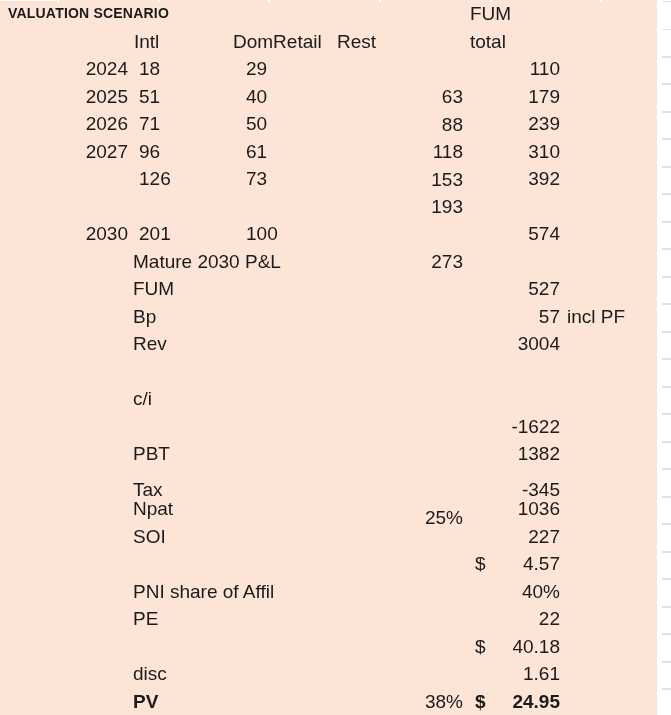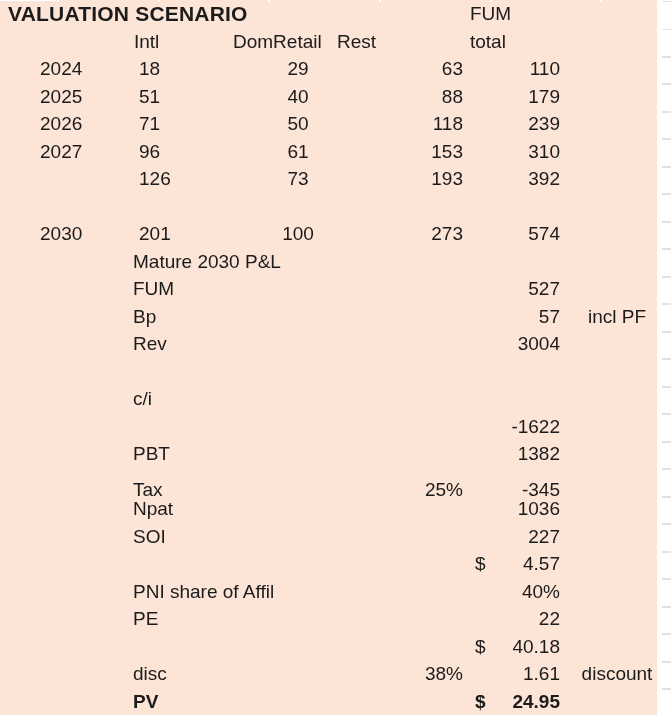--- a/index.html
+++ b/index.html
@@ -5,29 +5,29 @@
   html,body{margin:0;padding:0;background:#ffffff;}
   .canvas{
     position:relative;width:671px;height:715px;overflow:hidden;
     background:#ffffff;
     font-family:"Liberation Sans","DejaVu Sans",sans-serif;
     color:#1b1b1b;font-size:19px;
   }
   .sheet{position:absolute;left:0;top:0;width:657px;height:715px;background:#fce4d6;}
   .row{position:absolute;left:0;width:657px;height:27.5px;line-height:27.5px;white-space:nowrap;}
   .cell{position:absolute;top:0;height:100%;}
-  .title{left:8px;font-weight:bold;font-size:21px;letter-spacing:0.2px;}
-  .c-year{left:40px;width:88px;}
+  .title{left:8px;font-weight:bold;font-size:14px;letter-spacing:0.2px;}
+  .c-year{left:40px;width:88px;text-align:right;}
   .c-label{left:133px;width:330px;text-align:left;}
   .c-v1{left:139px;width:88px;text-align:left;}
-  .c-v2{left:254px;width:88px;text-align:center;}
-  .c-v3{left:375px;width:88px;text-align:right;}
+  .c-v2{left:246px;width:88px;text-align:left;}
+  .c-v3{left:375px;width:88px;text-align:right;margin-top:28px;}
   .c-v4{left:472px;width:88px;text-align:right;}
   .c-money{left:475px;width:85px;display:flex;justify-content:space-between;}
-  .c-note{left:567px;width:100px;text-align:center;}
+  .c-note{left:567px;width:100px;text-align:left;}
   .h-1{left:134px;} .h-2{left:233px;text-align:right;} .h-3{left:337px;} .h-4{left:470px;}
   .bold{font-weight:bold;}
   
   .right-strip{position:absolute;left:657px;top:0;width:14px;height:715px;background:#ffffff;}
   .right-strip .grid-ticks{
     position:absolute;right:0;top:1px;width:9px;height:714px;
     background:repeating-linear-gradient(to bottom,#e1e1e1 0 1.5px,transparent 1.5px 27.5px);
   }
   .tick-top{position:absolute;top:0;width:2px;height:2px;background:#ffffff;}
   .tick-top-h{position:absolute;left:0;top:0;width:56px;height:1px;background:#ffffff;}
@@ -162,21 +162,20 @@
       <div class="cell c-money">
         <span>$</span>
         <span>40.18</span>
       </div>
     </div>
 
     <div class="row" style="top:660px">
       <div class="cell c-label">disc</div>
       <div class="cell c-v3">38%</div>
       <div class="cell c-v4">1.61</div>
-      <div class="cell c-note">discount</div>
     </div>
 
     <div class="row bold" style="top:687.5px">
       <div class="cell c-label">PV</div>
       <div class="cell c-money">
         <span>$</span>
         <span>24.95</span>
       </div>
     </div>
 

